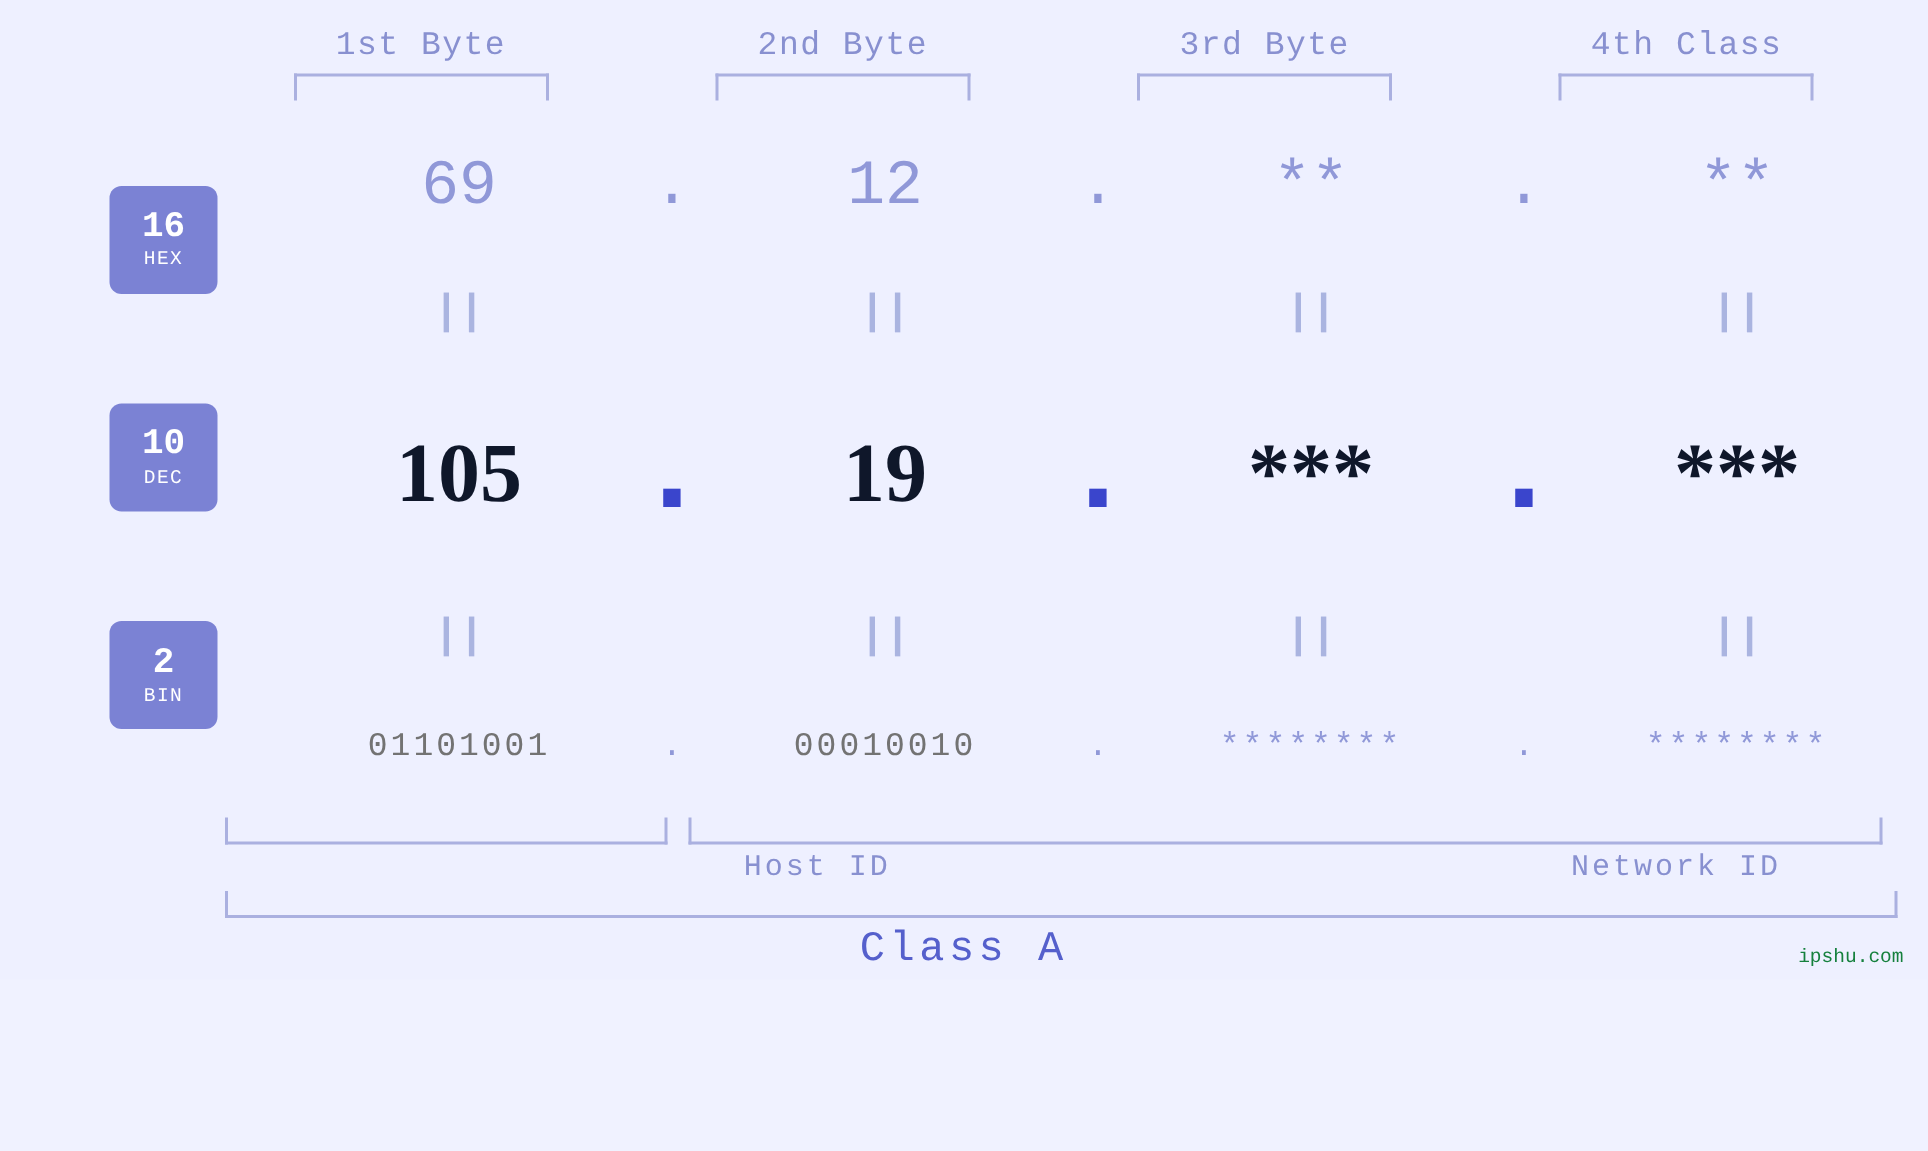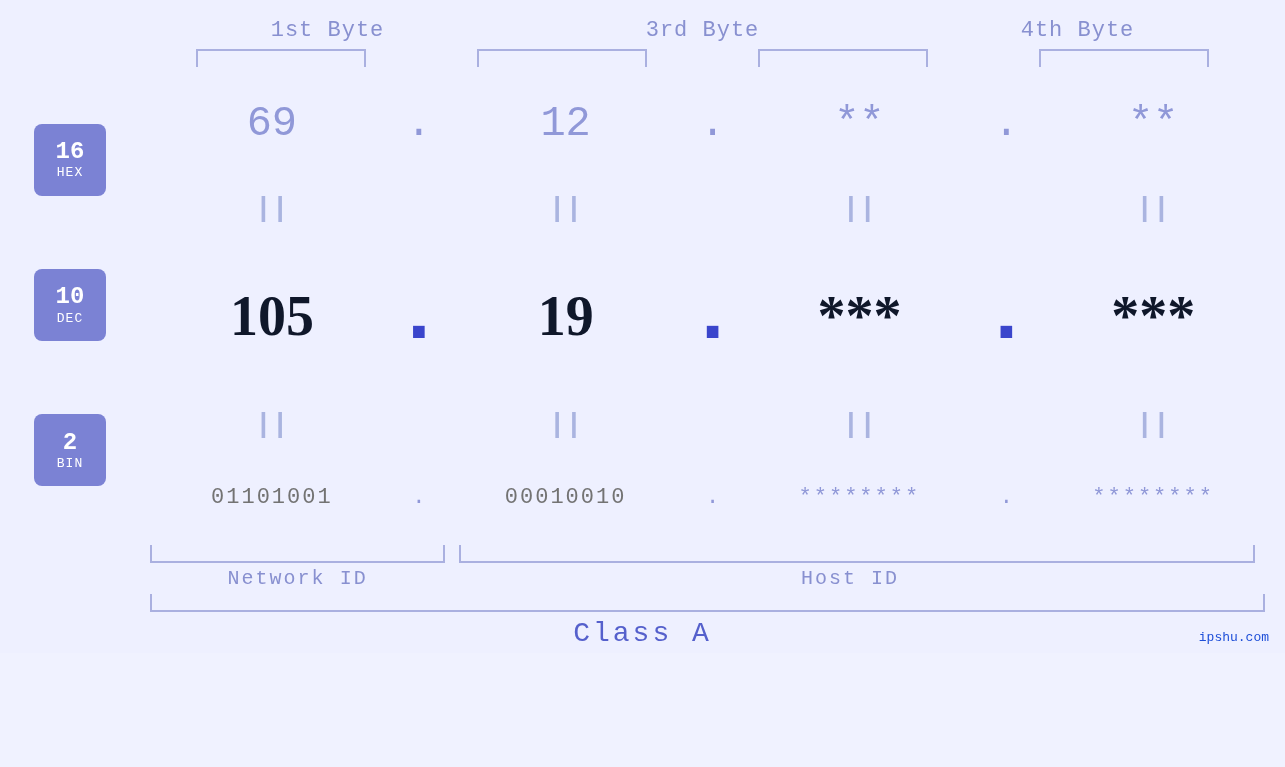--- a/index.html
+++ b/index.html
@@ -68,20 +68,21 @@
     }
 
     
     .badge-col {
       width: 140px;
       display: flex;
       flex-direction: column;
       align-items: center;
       justify-content: space-around;
       padding: 20px 0;
+      margin-left: 39px;
     }
 
     .badge {
       background: #7b82d4;
       color: white;
       width: 72px;
       height: 72px;
       border-radius: 8px;
       display: flex;
       flex-direction: column;
@@ -222,42 +223,45 @@
       font-size: 28px;
       font-family: 'Courier New', Courier, monospace;
       letter-spacing: 3px;
     }
 
     
     .watermark {
       position: absolute;
       bottom: 8px;
       right: 16px;
-      color: #1d4ed8;
+      color: #15803d;
       font-size: 13px;
     }
 
     .masked {
       color: #9098d8;
     }
   </style>
 </head>
 <body>
 
 <div class="main-container">
 
   <div class="byte-headers">
     <div class="byte-col">
       <span class="byte-label">1st Byte</span>
     </div>
     <div class="byte-col">
+      <span class="byte-label">2nd Byte</span>
+    </div>
+    <div class="byte-col">
       <span class="byte-label">3rd Byte</span>
     </div>
     <div class="byte-col">
-      <span class="byte-label">4th Byte</span>
+      <span class="byte-label">4th Class</span>
     </div>
   </div>
 
   <div class="brackets-row">
     <div class="bracket-col">
       <div class="bracket"></div>
     </div>
     <div class="bracket-col">
       <div class="bracket"></div>
     </div>
@@ -398,26 +402,26 @@
 
     </div>
   </div>
 
   <div style="display:flex; margin-left:140px; margin-right:20px; margin-top:2px;">
     <div style="width:calc(25% + 14px); height:18px; border:2px solid #aab0e0; border-top:none; margin-left:10px;"></div>
     <div style="flex:1; height:18px; border:2px solid #aab0e0; border-top:none; margin-left:14px; margin-right:10px;"></div>
   </div>
 
   <div style="display:flex; margin-left:140px; margin-right:20px; margin-top:4px;">
+    <div style="flex:1; display:flex; justify-content:center; margin-right:10px;">
+      <span class="seg-text">Host ID</span>
+    </div>
     <div style="width:calc(25% + 14px); display:flex; justify-content:center; margin-left:10px;">
       <span class="seg-text">Network ID</span>
     </div>
-    <div style="flex:1; display:flex; justify-content:center; margin-right:10px;">
-      <span class="seg-text">Host ID</span>
-    </div>
   </div>
 
   <div class="big-bracket"></div>
 
   <div class="class-row">
     <span class="class-label">Class A</span>
   </div>
 
   <div class="watermark">ipshu.com</div>
 

